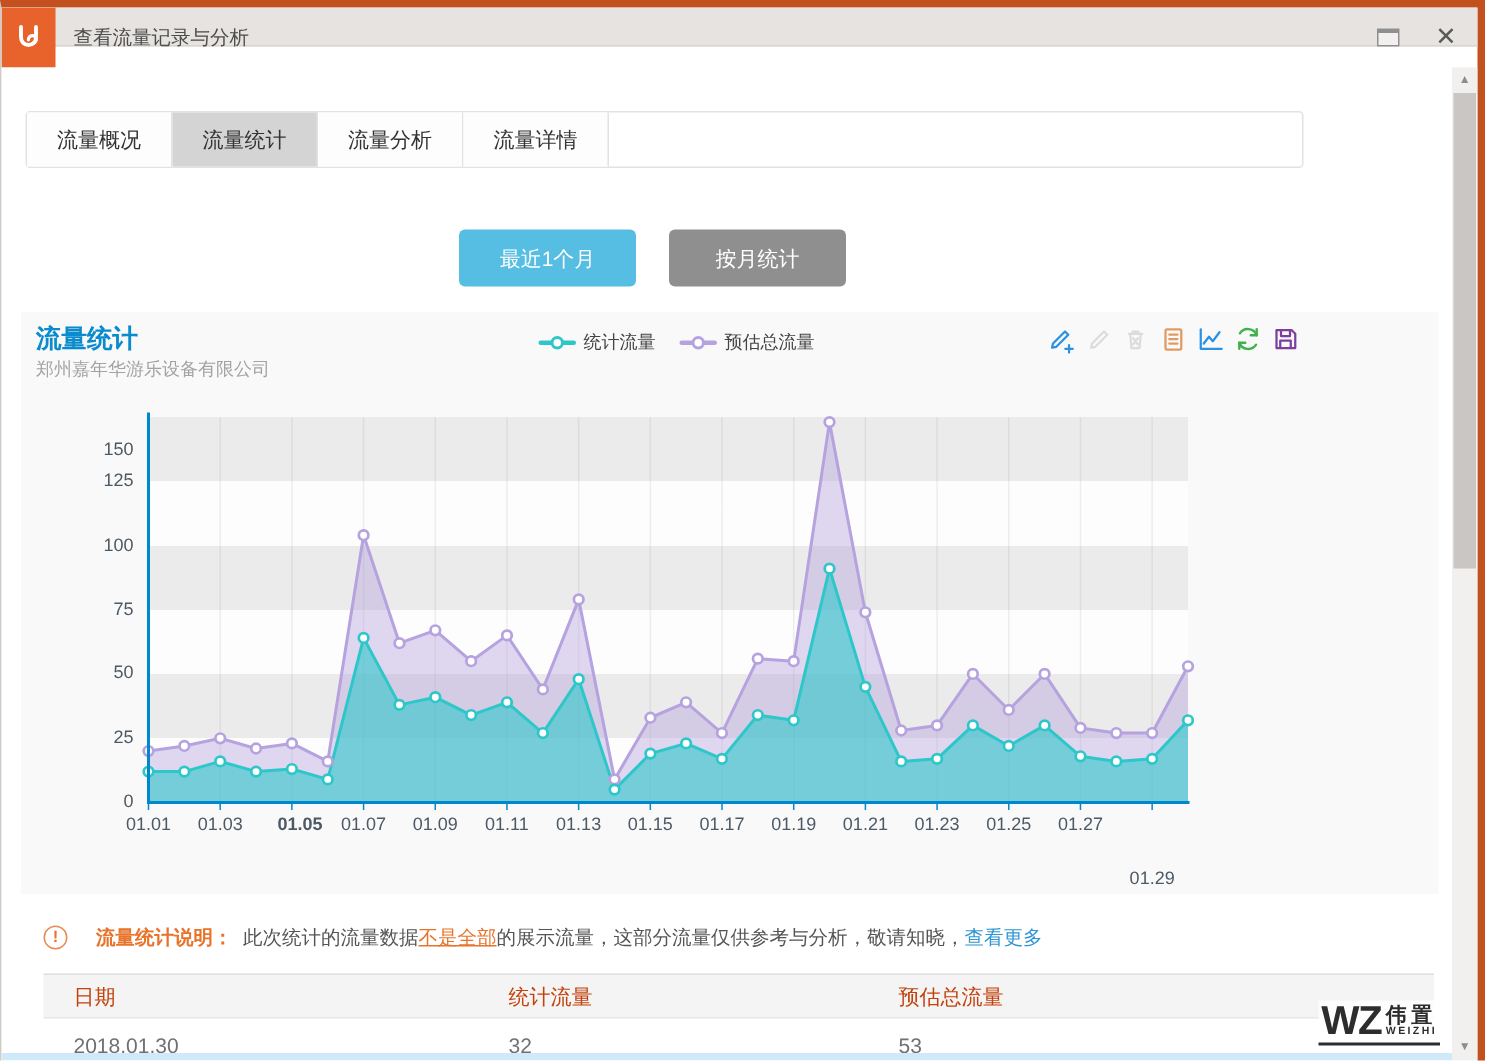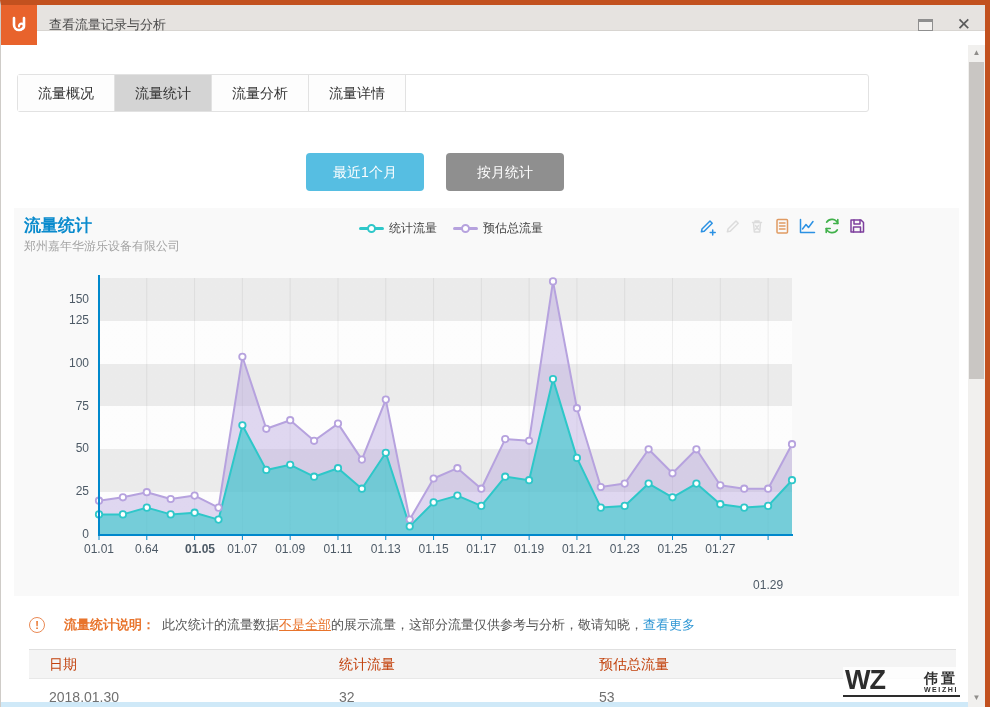--- a/index.html
+++ b/index.html
@@ -57,22 +57,22 @@
   .data-table { position:absolute; left:28px; top:604px; width:927px; }
   .thead { display:flex; height:30px; background:#f4f4f4; border-top:1px solid #e0e0e0;
            border-bottom:1px solid #e8e8e8; }
   .thead .tcell { line-height:29px; font-size:14px; color:#c2410c; }
   .trow { display:flex; height:24px; overflow:hidden; margin-top:6px; }
   .trow .tcell { line-height:24px; font-size:14px; color:#707070; }
   .tcell { padding-left:20px; }
   .tcol0 { width:290px; } .tcol1 { width:260px; } .tcol2 { flex:1; }
   .bottom-strip { position:absolute; left:0; right:0; bottom:0; height:5px; background:#cfe9f8; }
   
-  .watermark { position:absolute; right:8px; bottom:10px; display:flex; align-items:flex-end;
-               border-bottom:2px solid #2d2d2d; padding:0 2px 1px 2px; background:rgba(255,255,255,0.8);gap:36px; }
+  .watermark { position:absolute; right:8px; bottom:10px; display:flex; align-items:flex-start;
+               border-bottom:2px solid #2d2d2d; padding:0 2px 1px 2px; background:rgba(255,255,255,0.8); }
   .wm-big { font-size:27px; font-weight:800; color:#2d2d2d; letter-spacing:-1px; line-height:27px; }
   .wm-side { display:flex; flex-direction:column; margin-left:3px; padding-top:2px; }
   .wm-cn { font-size:14px; font-weight:700; color:#2d2d2d; letter-spacing:3px; line-height:15px; }
   .wm-en { font-size:7px; font-weight:700; color:#2d2d2d; letter-spacing:1.6px; line-height:8px; }
   
   .scrollbar { position:absolute; right:0; top:40px; bottom:0; width:17px; background:#f1f0ee; }
   .sb-arrow { position:absolute; left:0; width:17px; height:14px; text-align:center; font-size:8px;
               color:#8f8d8a; line-height:14px; }
   .sb-up { top:1px; } .sb-down { bottom:2px; }
   .sb-thumb { position:absolute; left:1px; right:1px; top:17px; height:317px; background:#c9c6c3; }
@@ -268,21 +268,21 @@
           <span class="ylab" style="top: 319px;">0</span>
           <span class="ylab" style="top: 276.167px;">25</span>
           <span class="ylab" style="top: 233.333px;">50</span>
           <span class="ylab" style="top: 190.5px;">75</span>
           <span class="ylab" style="top: 147.667px;">100</span>
           <span class="ylab" style="top: 104.833px;">125</span>
           <span class="ylab" style="top: 62px; margin-top: 22px;">150</span>
         </div>
       <div>
           <span class="xlab" style="left: 63px;">01.01</span>
-          <span class="xlab" style="left: 110.793px;">0.64</span>
+          <span class="xlab" style="left: 110.793px;">01.03</span>
           <span class="xlab" style="left: 164px; font-weight: bold;">01.05</span>
           <span class="xlab" style="left: 206.379px;">01.07</span>
           <span class="xlab" style="left: 254.172px;">01.09</span>
           <span class="xlab" style="left: 301.966px;">01.11</span>
           <span class="xlab" style="left: 349.759px;">01.13</span>
           <span class="xlab" style="left: 397.552px;">01.15</span>
           <span class="xlab" style="left: 445.345px;">01.17</span>
           <span class="xlab" style="left: 493.138px;">01.19</span>
           <span class="xlab" style="left: 540.931px;">01.21</span>
           <span class="xlab" style="left: 588.724px;">01.23</span>

